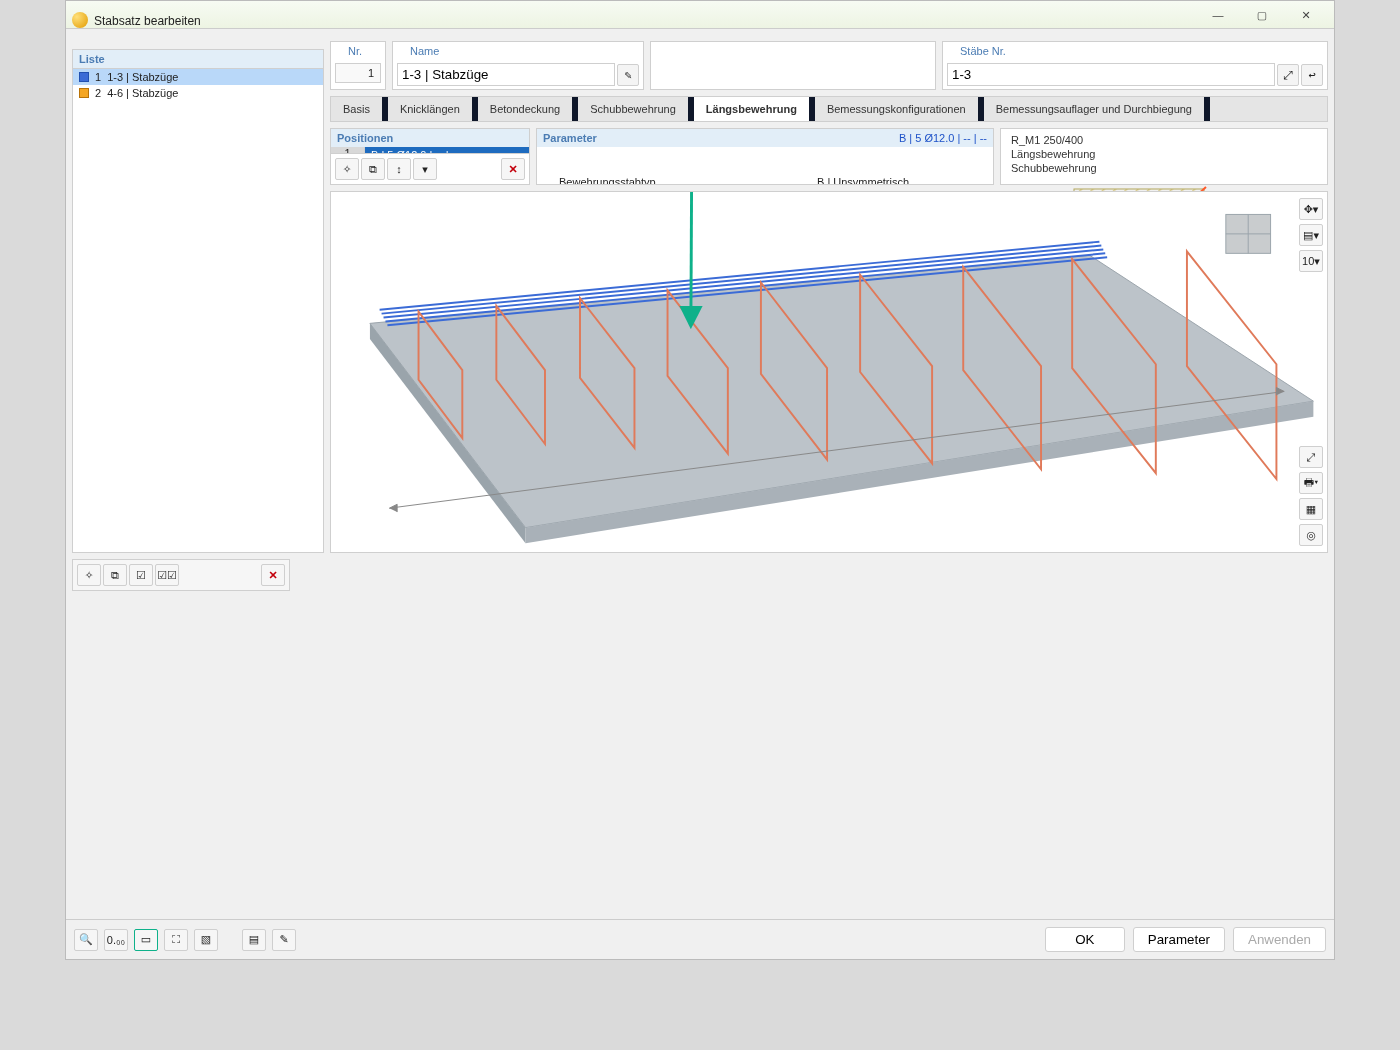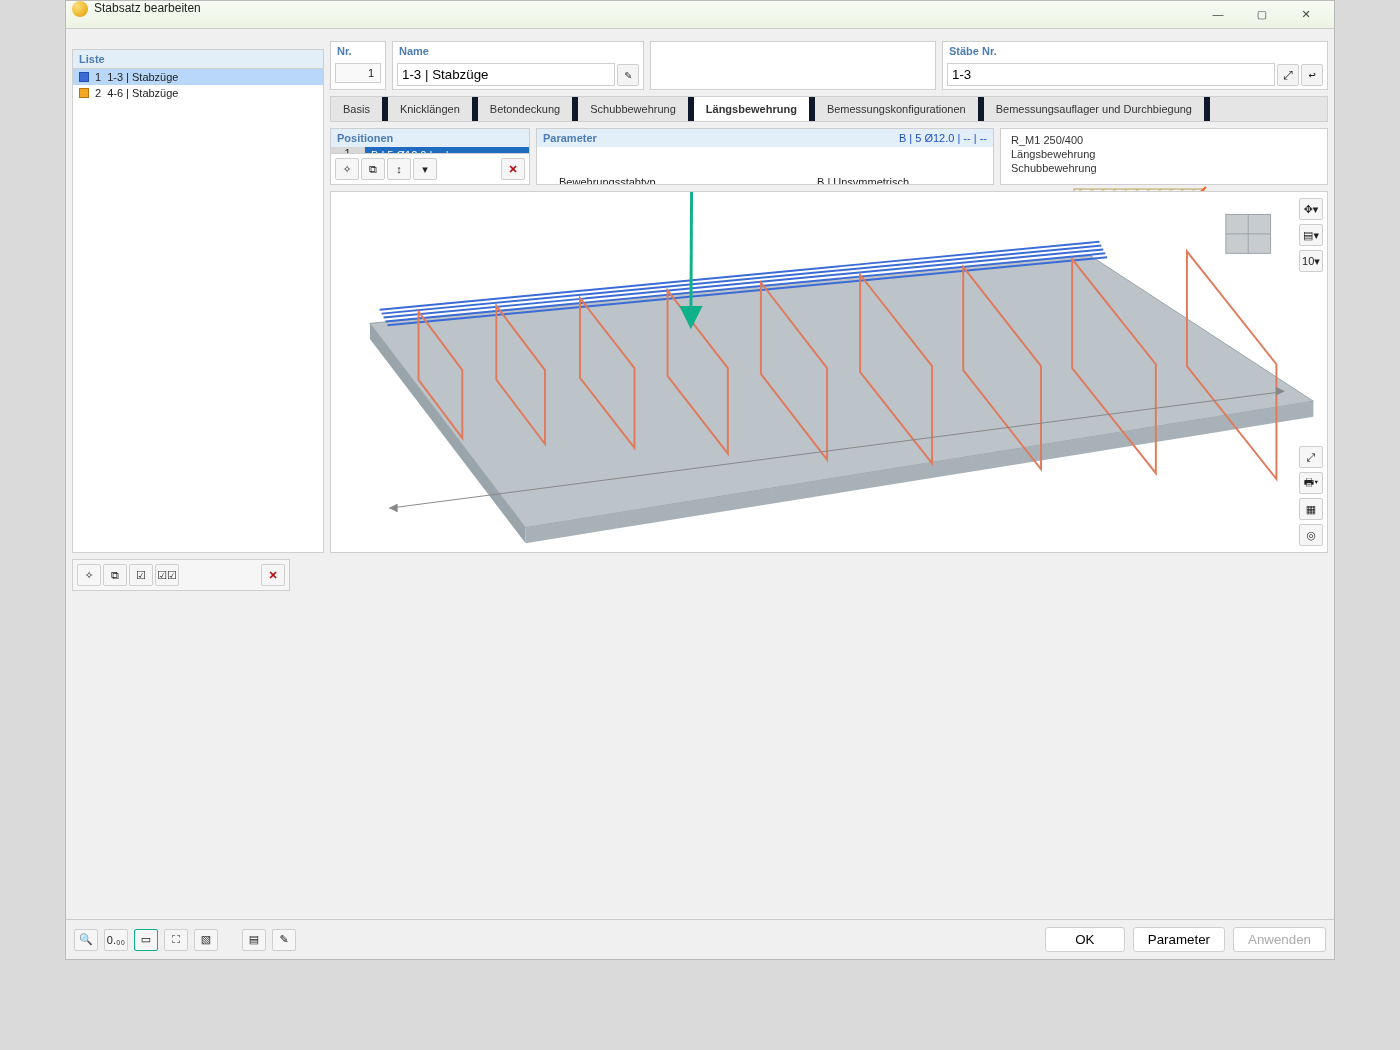--- a/index.html
+++ b/index.html
@@ -12,21 +12,21 @@
     --text: #222;
     --muted: #666;
     --link-blue: #1e52c8;
     --soft-border:#cfcfcf;
     --highlight-green:#0eb18a;
   }
   * { box-sizing: border-box; }
   html,body { margin:0; padding:0; font-family: "Segoe UI", Arial, sans-serif; font-size:11px; color:var(--text); background:var(--bg-gray); }
   
   .window { width:1270px; height:960px; margin:0 auto; background:#f0f0f0; border:1px solid #bbb; display:flex; flex-direction:column; }
-  .titlebar { display:flex; align-items:flex-start; height:28px; background:linear-gradient(#f7fbf3,#edf4e3); padding:0 6px; border-bottom:1px solid #ccc;}
+  .titlebar { display:flex; align-items:flex-end; height:28px; background:linear-gradient(#f7fbf3,#edf4e3); padding:0 6px; border-bottom:1px solid #ccc;}
   .titlebar .appicon { width:16px;height:16px;border-radius:50%; background:radial-gradient(circle at 30% 30%,#ffe07a,#e29b00); margin-right:6px;}
   .titlebar .title { flex:1; font-size:12px;}
   .winbtns { display:flex; gap:0; }
   .winbtn { width:44px; height:26px; display:flex; align-items:center; justify-content:center; color:#444; }
   
   .body { flex:1; display:flex; flex-direction:column; padding:6px; gap:6px; min-height:0;}
   .row1 { display:flex; gap:6px; height:512px; min-height:0;}
   .col-liste { width:252px; display:flex; flex-direction:column; gap:4px;margin-top:8px;}
   .col-main  { flex:1; display:flex; flex-direction:column; gap:6px; min-width:0;}
   
@@ -34,21 +34,21 @@
   .panel-hdr { background:var(--light-blue-hdr); color:var(--header-blue); font-weight:600; padding:3px 6px; border-bottom:1px solid var(--soft-border);}
   .liste-items { flex:1; overflow:auto;}
   .liste-item { display:flex; align-items:center; gap:6px; padding:2px 6px; }
   .liste-item.selected { background:#b9d8f9; }
   .sq { width:10px;height:10px; display:inline-block;}
   .sq.blue{background:#3b6bd6;border:1px solid #2150b0;}
   .sq.orange{background:#f5a623;border:1px solid #b97308;}
   
   .fieldsrow { display:flex; gap:6px; }
   .fieldbox { background:#fff; border:1px solid var(--soft-border); display:flex; flex-direction:column;}
-  .field-hdr { color:var(--header-blue); font-weight:700; padding:3px 6px;}
+  .field-hdr { color:var(--header-blue); font-weight:400; padding:3px 17px;}
   .field-body { padding:3px 4px; display:flex; align-items:center;}
   .text-input { flex:1; border:1px solid var(--soft-border); padding:3px 4px; background:#fff;}
   .readonly { background:#f9f9f9; text-align:right; padding:3px 6px; border:1px solid var(--soft-border); width:100%;}
   .iconbtn { width:22px;height:22px;border:1px solid var(--soft-border); background:#f4f4f4; display:flex;align-items:center;justify-content:center;margin-left:2px;border-radius:2px; cursor:pointer;}
   
   .tabs { display:flex; background:#e5e5e5; border:1px solid var(--soft-border);}
   .tab { padding:6px 12px; color:#333; cursor:pointer; border-right:6px solid #0f172a;}
   .tab.active { background:#fff; font-weight:600;}
   
   .midrow { flex:1; display:flex; gap:6px; min-height:0;}

